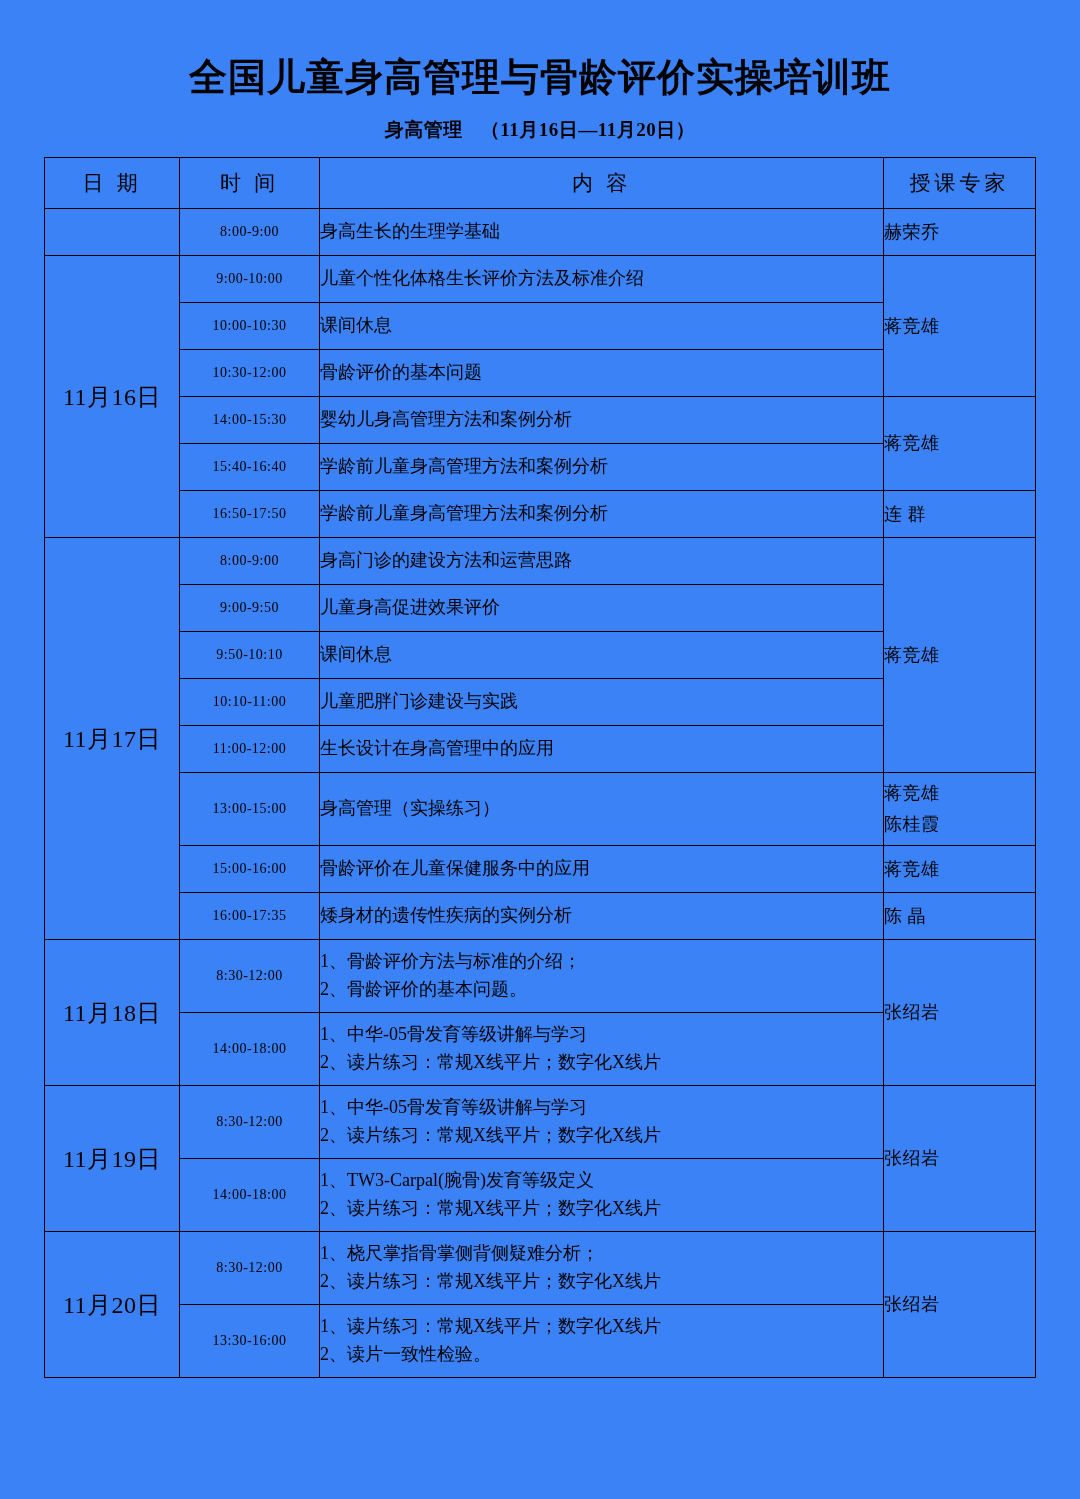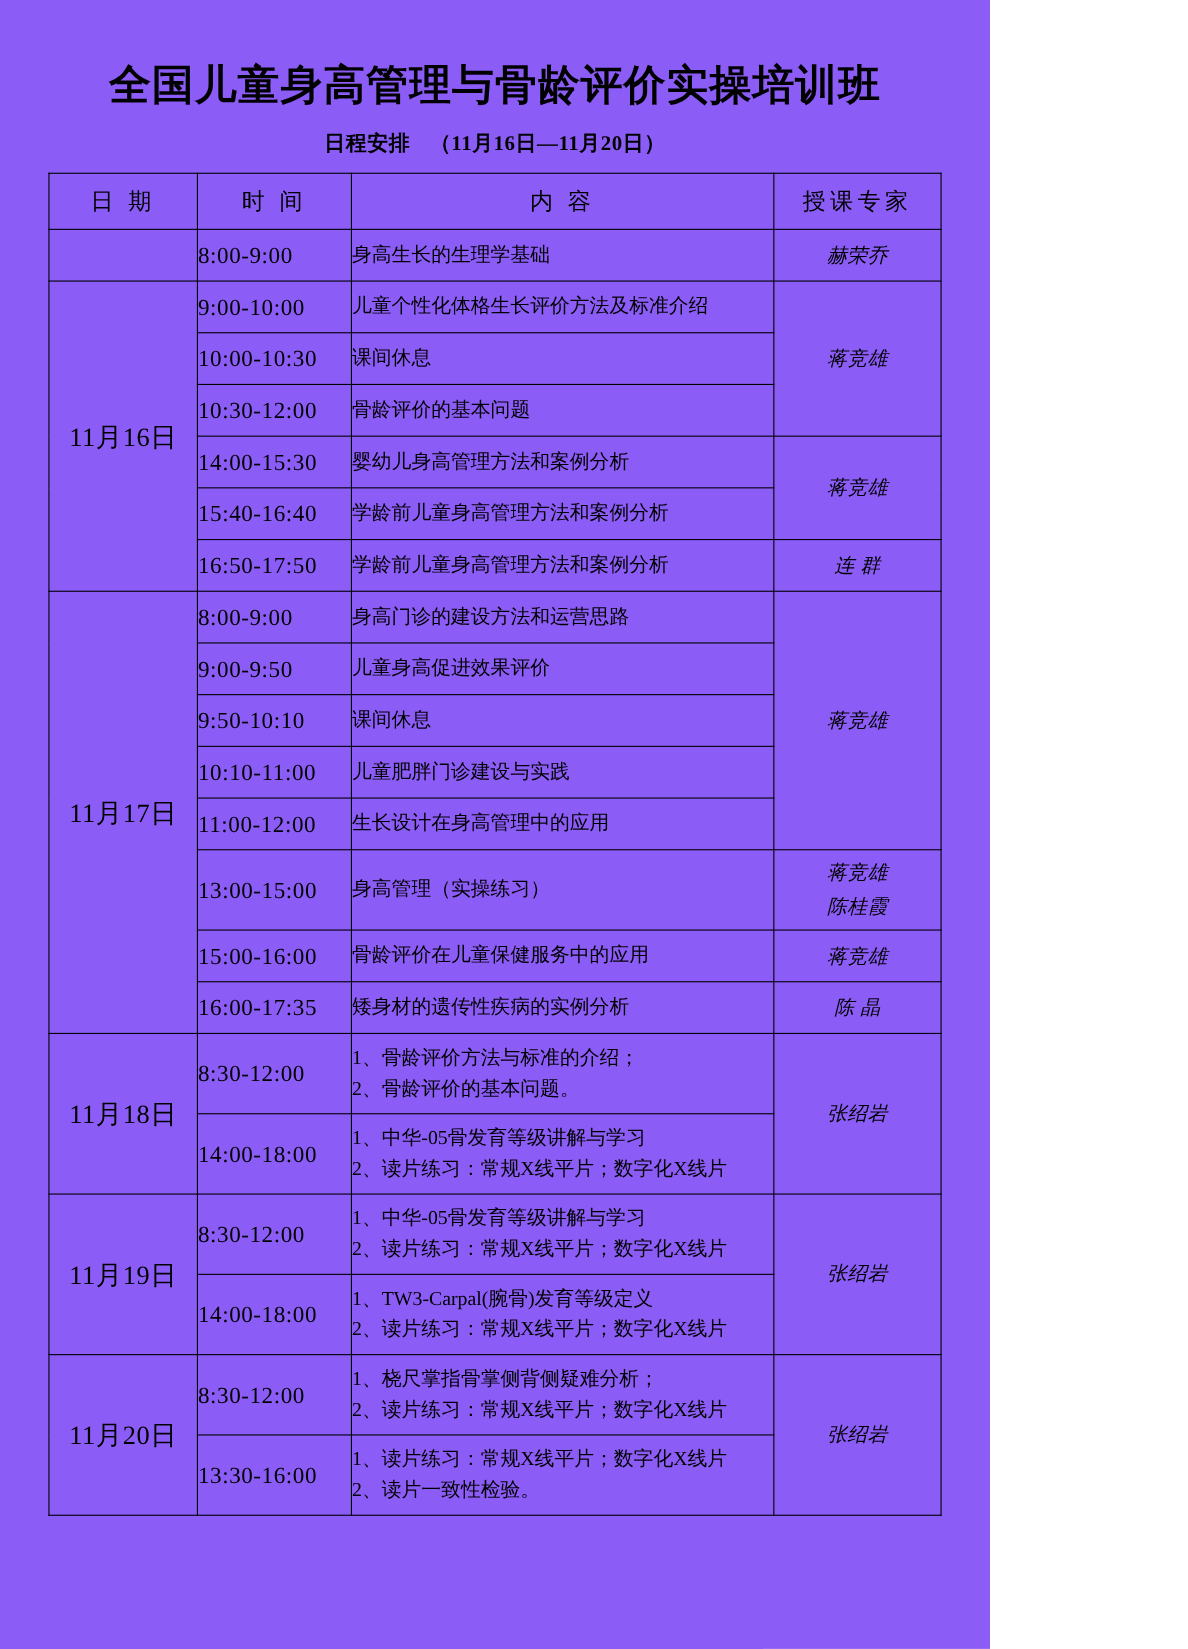--- a/index.html
+++ b/index.html
@@ -7,25 +7,25 @@
     padding: 0;
     background: #ffffff;
   }
   body {
     width: 1080px;
     min-height: 1499px;
     font-family: "Liberation Serif", "DejaVu Serif", serif;
     color: #000000;
   }
   .page {
-    width: 900px;
+    width: 1080px;
     min-height: 1499px;
     box-sizing: border-box;
     padding: 34px 44px 30px 44px;
-    background: #8b5cf6;
+    background: #3b82f6;
   }
   .doc-title {
     text-align: center;
     font-size: 38px;
     font-weight: bold;
     letter-spacing: 1px;
     margin: 18px 0 14px 0;
     font-family: "Liberation Serif", "DejaVu Serif", serif;
   }
   .doc-subtitle {
@@ -59,57 +59,56 @@
     font-size: 21px;
     text-align: center;
     letter-spacing: 4px;
   }
   td.date-cell {
     text-align: center;
     font-size: 24px;
     letter-spacing: 0.5px;
   }
   td.time-cell {
-    font-size: 21px;
+    text-align: center;
+    font-size: 14px;
     font-family: "Liberation Serif", "DejaVu Serif", serif;
     letter-spacing: 0.5px;
     padding: 0 4px;
   }
   td.content-cell {
     text-align: left;
     font-size: 18px;
     padding: 8px 10px 8px 14px;
     line-height: 1.55;
   }
   td.content-cell .line {
     display: block;
     white-space: nowrap;
   }
   td.expert-cell {
-    text-align: center;
     font-size: 18px;
     letter-spacing: 0.5px;
     line-height: 1.7;
-    font-style: italic;
   }
   td.expert-cell .line {
     display: block;
   }
   .row-1line { height: 46px; }
   .row-2line { height: 72px; }
 </style>
 </head>
 <body>
 
 <div class="page">
 
   <h1 class="doc-title">全国儿童身高管理与骨龄评价实操培训班</h1>
 
   <div class="doc-subtitle">
-    <span class="sub-label">日程安排</span><span>（11月16日—11月20日）</span>
+    <span class="sub-label">身高管理</span><span>（11月16日—11月20日）</span>
   </div>
 
   <table class="schedule">
     <colgroup>
       <col class="col-date">
       <col class="col-time">
       <col class="col-content">
       <col class="col-expert">
     </colgroup>
     <thead>

